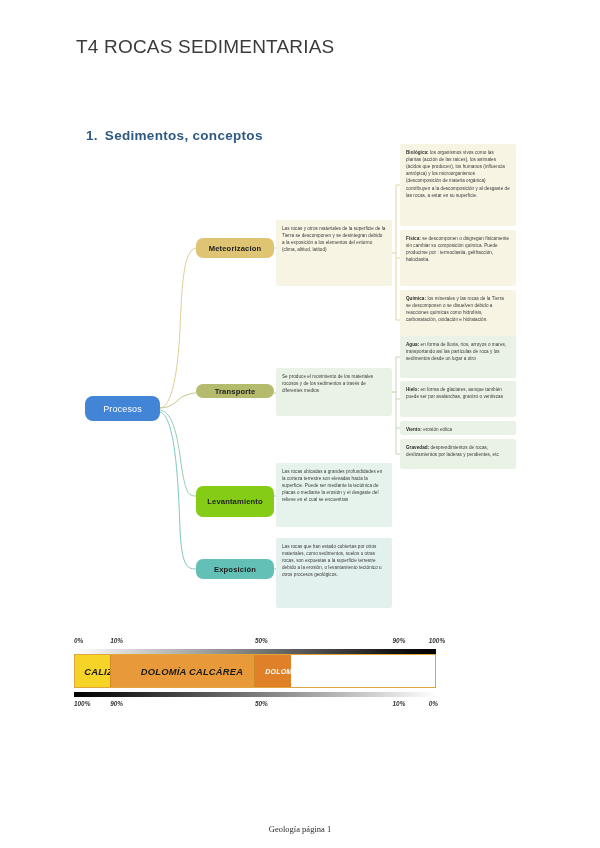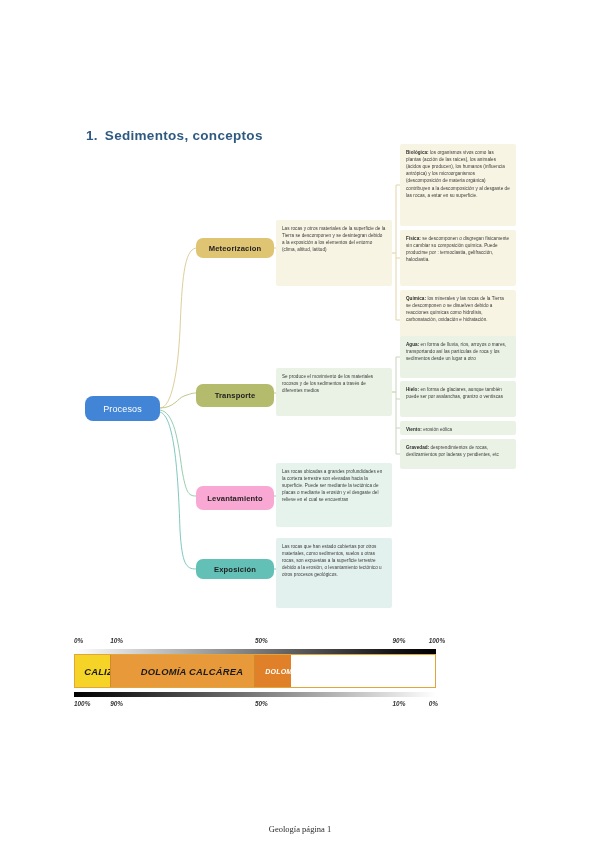--- a/index.html
+++ b/index.html
@@ -43,22 +43,22 @@
     letter-spacing:.15px;
     box-sizing:border-box;
     padding:0 14px;
   }
   .node-root{
     left:25px;top:256px;width:75px;height:25px;
     background:#4285d6;color:#fff;font-size:9px;font-weight:400;
     border-radius:8px;
   }
   .node-met{left:136px;top:98px;width:78px;height:20px;background:#dfc474;}
-  .node-tra{left:136px;top:244px;width:78px;height:23px;background:#b4bb6c;}
-  .node-lev{left:136px;top:346px;width:78px;height:24px;background:#f9a8d4;}
+  .node-tra{left:136px;top:244px;width:78px;height:14px;background:#b4bb6c;}
+  .node-lev{left:136px;top:346px;width:78px;height:31px;background:#84cc16;}
   .node-exp{left:136px;top:419px;width:78px;height:20px;background:#63c0b6;}
 
   .tbox{
     position:absolute;
     box-sizing:border-box;
     padding:5px 6px;
     font-size:4.6px;
     line-height:1.55;
     color:#3a3a38;
     letter-spacing:.05px;
@@ -130,20 +130,21 @@
     text-align:center;
     font-family:"Liberation Serif", serif;
     font-size:8.5px;color:#2b2b2b;
   }
 </style>
 </head>
 <body>
 
 <div class="page">
 
+  <div class="doc-title">T4 ROCAS SEDIMENTARIAS</div>
 
   <div class="section-heading">
     <span class="num">1.</span><span>Sedimentos, conceptos</span>
   </div>
 
   <div class="mindmap">
 
     <svg class="mm-svg" viewBox="0 0 470 485">
 
       <path d="M100 268 C112 268 118 230 120 190 C122 140 124 110 136 108" fill="none" stroke="#ddcf9a" stroke-width="1"></path>

